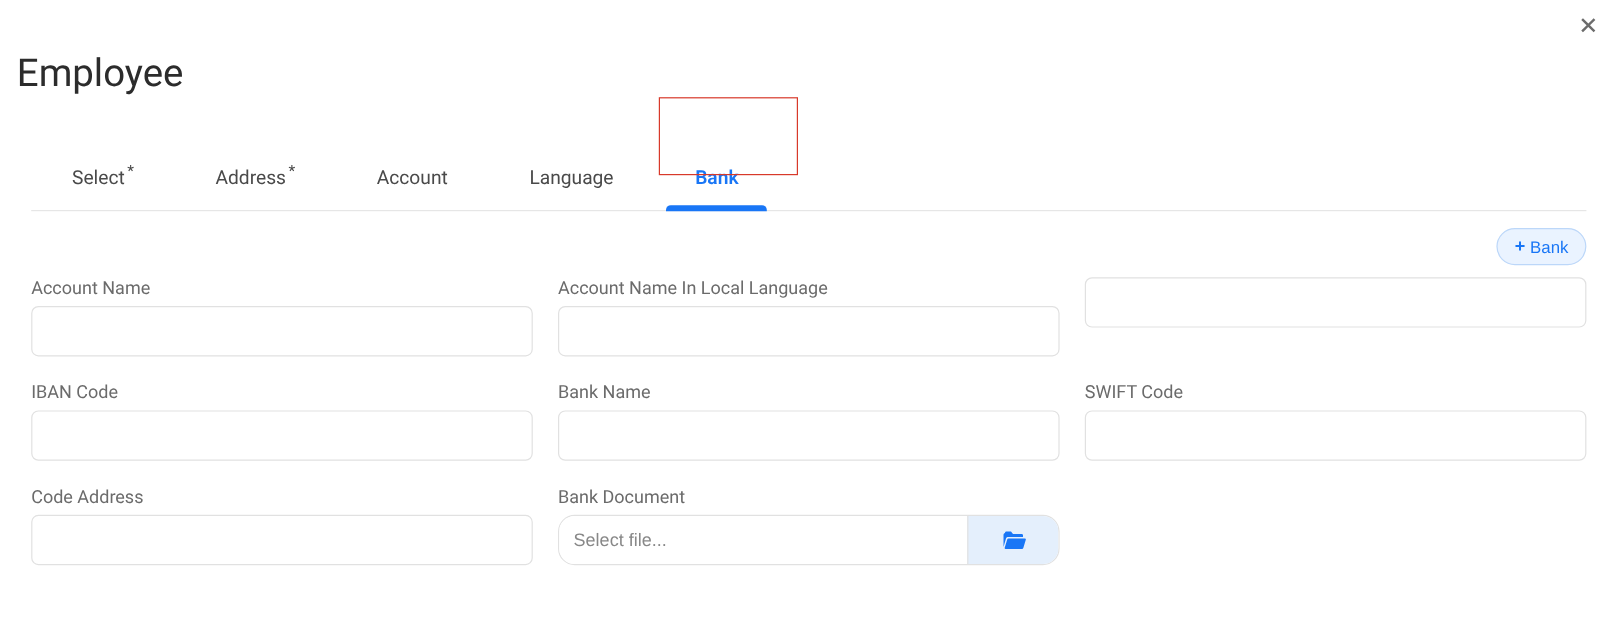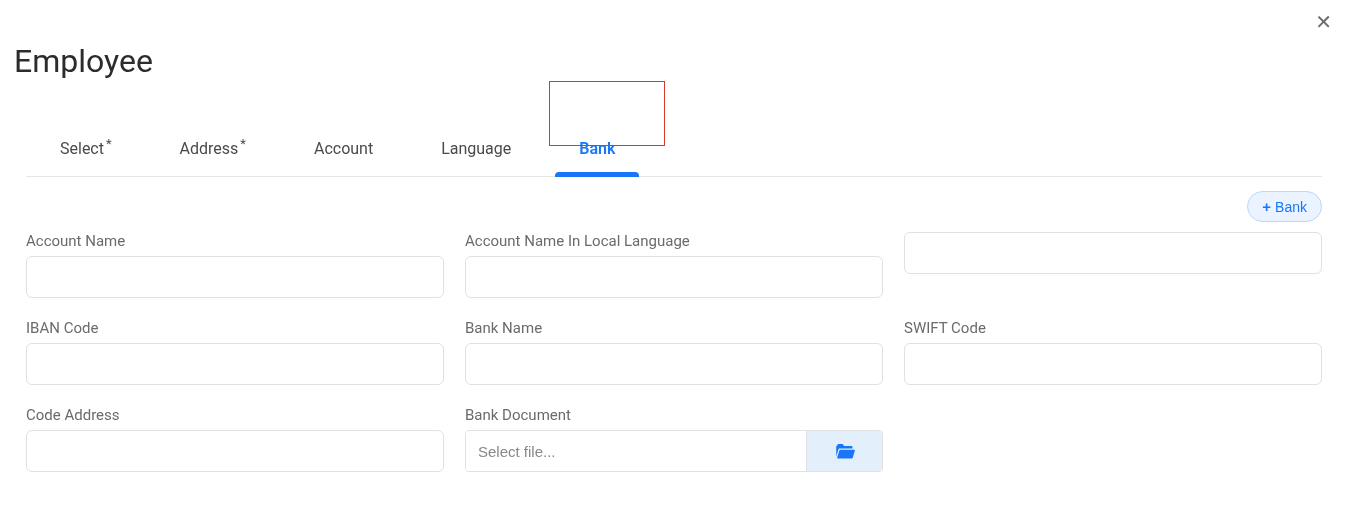--- a/index.html
+++ b/index.html
@@ -115,21 +115,21 @@
       border-radius: 6px;
       padding: 0 12px;
       font-size: 15px;
       color: #333;
       background: #fff;
       width: 100%;
     }
     .file-wrap {
       display: flex;
       border: 1px solid #e1e1e1;
-      border-radius: 4px;
+      border-radius: 14px;
       overflow: hidden;
       height: 42px;
     }
     .file-text {
       flex: 1;
       border: none;
       padding: 0 12px;
       font-size: 15px;
       color: #333;
       background: #fff;

